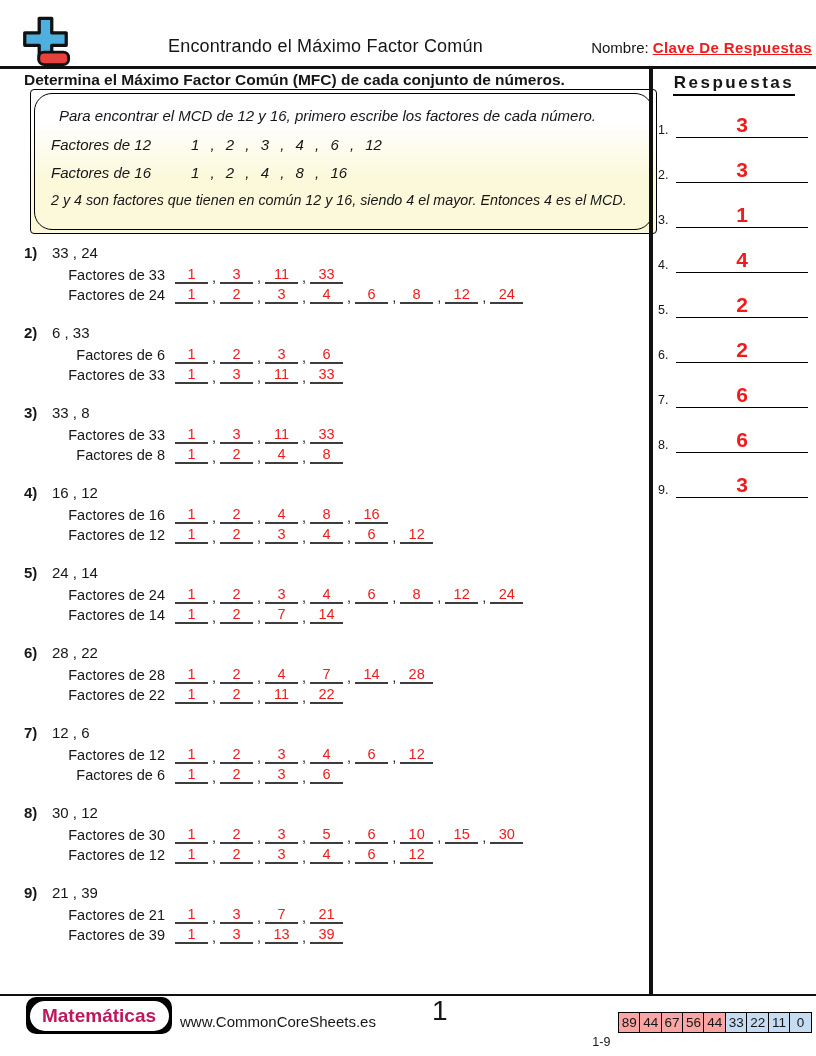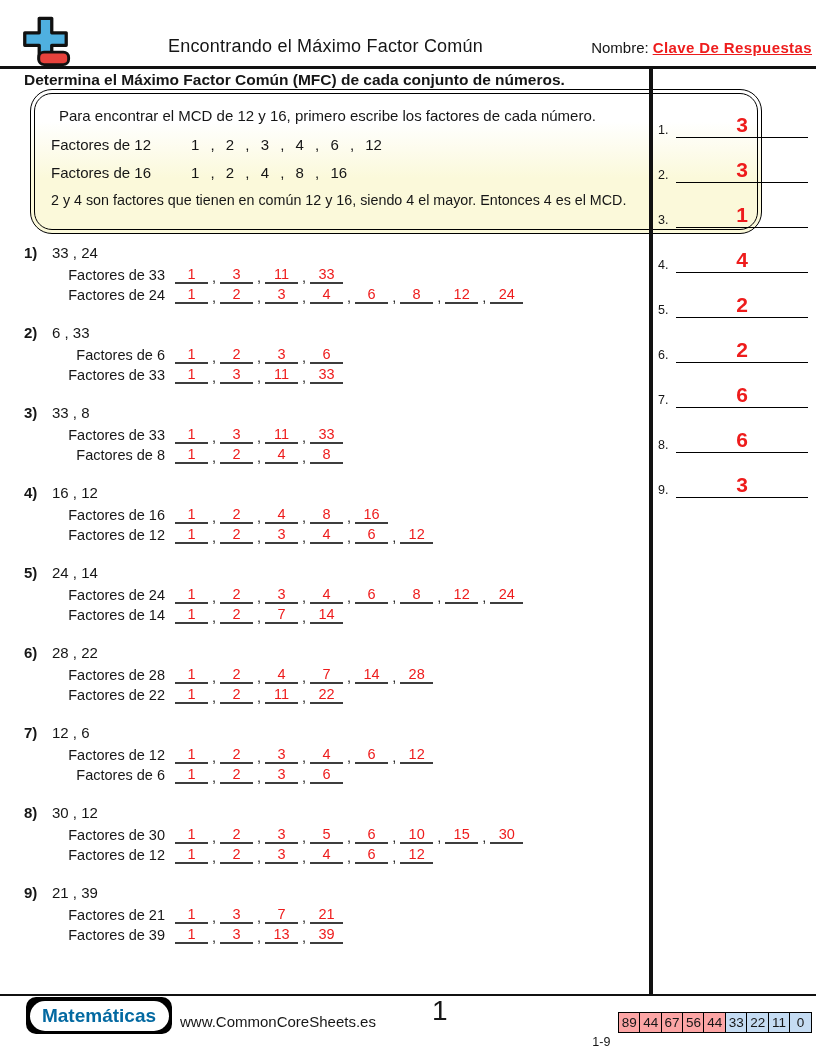--- a/index.html
+++ b/index.html
@@ -14,23 +14,23 @@
   .logo { position:absolute; left:18px; top:13px; width:54px; height:56px; }
   .title { position:absolute; left:168px; top:36px; font-size:18px; letter-spacing:.2px; }
   .name-row { position:absolute; right:4px; top:39px; font-size:15px; white-space:nowrap; }
   .name-value { color:var(--red); font-weight:bold; letter-spacing:.4px; margin-left:4px;text-decoration:underline; }
   .header-rule { position:absolute; left:0; top:66px; width:816px; height:2.5px; background:#111; }
   .instruction { position:absolute; left:24px; top:71px; width:610px; font-weight:bold; font-size:15.5px; }
   
   .divider { position:absolute; left:649px; top:66px; height:929px; width:3px;
     border-left:2px solid #111; border-right:2px solid #111; background:#fff; }
   
-  .example { position:absolute; left:30px; top:89px; width:732px; height:145px;
-    border:1.6px solid #000; border-radius:22px;
-    background:linear-gradient(180deg,#ffffff 22%, var(--exbg) 62%); }
+  .example { position:absolute; left:30px; top:89px; width:627px; height:145px;
+    border:1.6px solid #000; border-radius:4px;
+    background:linear-gradient(180deg,#ffffff 22%, var(--exbg) 62%);font-style:italic; }
   .example-inner { position:absolute; inset:3px; border:1.3px solid #000; border-radius:18px;
     padding:11px 16px 8px 16px; }
   .ex-intro { font-size:15px; margin:2px 0 12px 8px; }
   .ex-row { display:flex; font-size:15px; margin-bottom:11px; }
   .ex-label { width:108px; }
   .ex-values { margin-left:32px; word-spacing:7px; }
   .ex-conclusion { font-size:14.3px; margin-top:1px; }
   
   .problems { position:absolute; left:24px; top:244px; width:622px; }
   .problem { margin-bottom:20px; }
@@ -51,21 +51,21 @@
   .ans-num { font-size:12.5px; width:18px; padding-bottom:1px; }
   .ans-line { flex:1; border-bottom:1.6px solid #000; text-align:center; }
   .ans-val { display:inline-block; color:var(--red); font-weight:bold; font-size:21px;
     line-height:21px; padding-bottom:2px; }
   
   .footer-rule { position:absolute; left:0; top:994px; width:816px; height:2px; background:#111; }
   .brand { position:absolute; left:26px; top:997px; width:146px; height:37px;
     background:#000; border-radius:10px; }
   .brand-inner { position:absolute; inset:3.5px; background:#fff; border-radius:15px;
     display:flex; align-items:center; justify-content:center;
-    font-weight:bold; font-size:19px; color:#0369a1; }
+    font-weight:bold; font-size:19px; color:#be185d; }
   .site { position:absolute; left:180px; top:1013px; font-size:15px; }
   .page-num { position:absolute; left:432px; top:995px; font-size:28px; }
   .score { position:absolute; right:4px; top:995px; display:flex; align-items:center; z-index:2; }
   .score-label { font-size:12.5px; margin-right:9px;margin-top:40px; }
   .score-cells { display:flex; }
   .score-cell { width:23px; height:21px; border:1.6px solid #000; margin-left:-1.6px;
     display:flex; align-items:center; justify-content:center; font-size:13.5px; background:#fca5a5; }
   .score-cell.hl { background:var(--hl); }
 </style>
 </head>
@@ -383,20 +383,23 @@
             <span class="comma">,</span>
             <span class="slot"><span>13</span></span>
             <span class="comma">,</span>
             <span class="slot"><span>39</span></span>
           </span>
         </div>
       </div>
     </div>
 
   <div class="divider"></div>
+  <div class="answers-title">
+    <span>Respuestas</span>
+  </div>
   <div class="answers-list" id="answers-list">
       <div class="ans-item">
         <span class="ans-num">1.</span>
         <span class="ans-line"><span class="ans-val">3</span></span>
       </div>
       <div class="ans-item">
         <span class="ans-num">2.</span>
         <span class="ans-line"><span class="ans-val">3</span></span>
       </div>
       <div class="ans-item">

